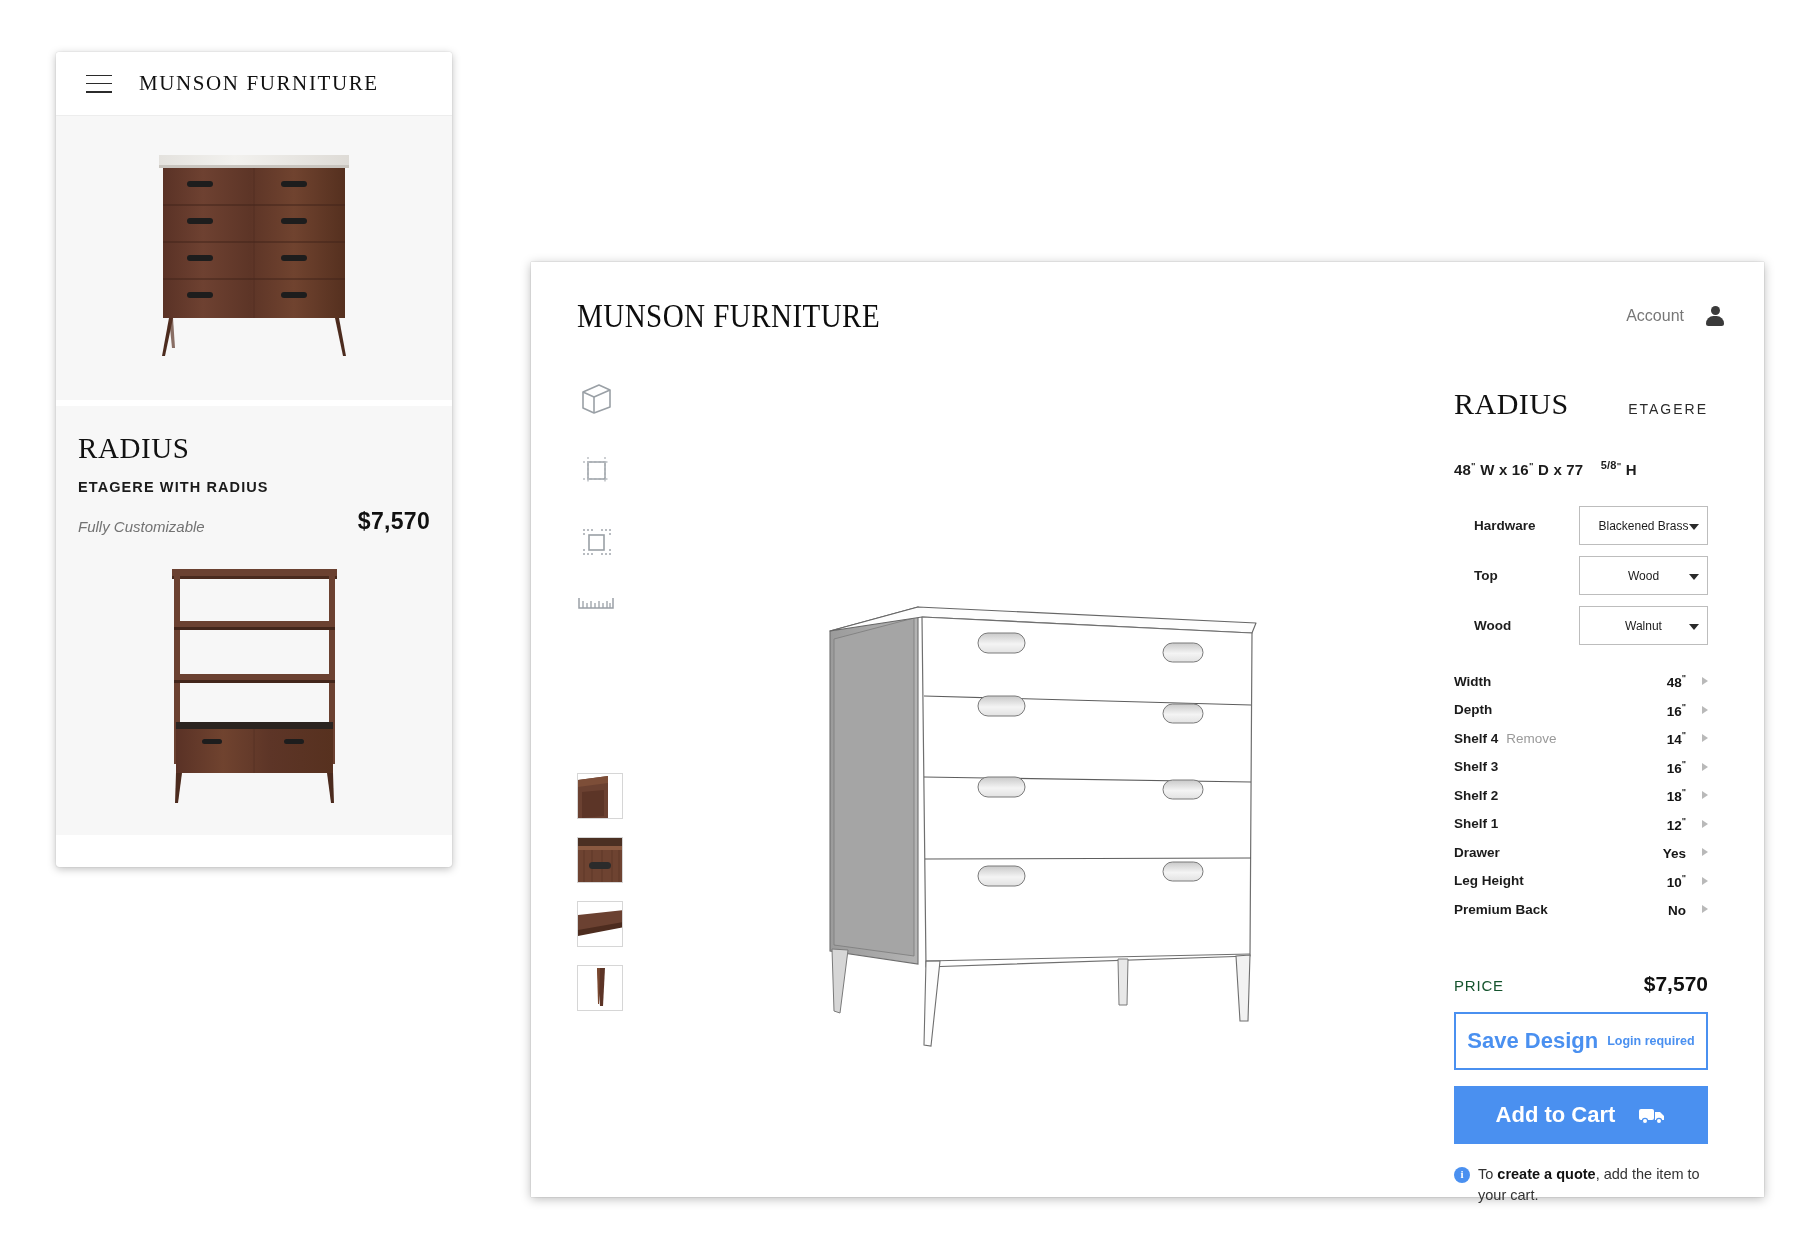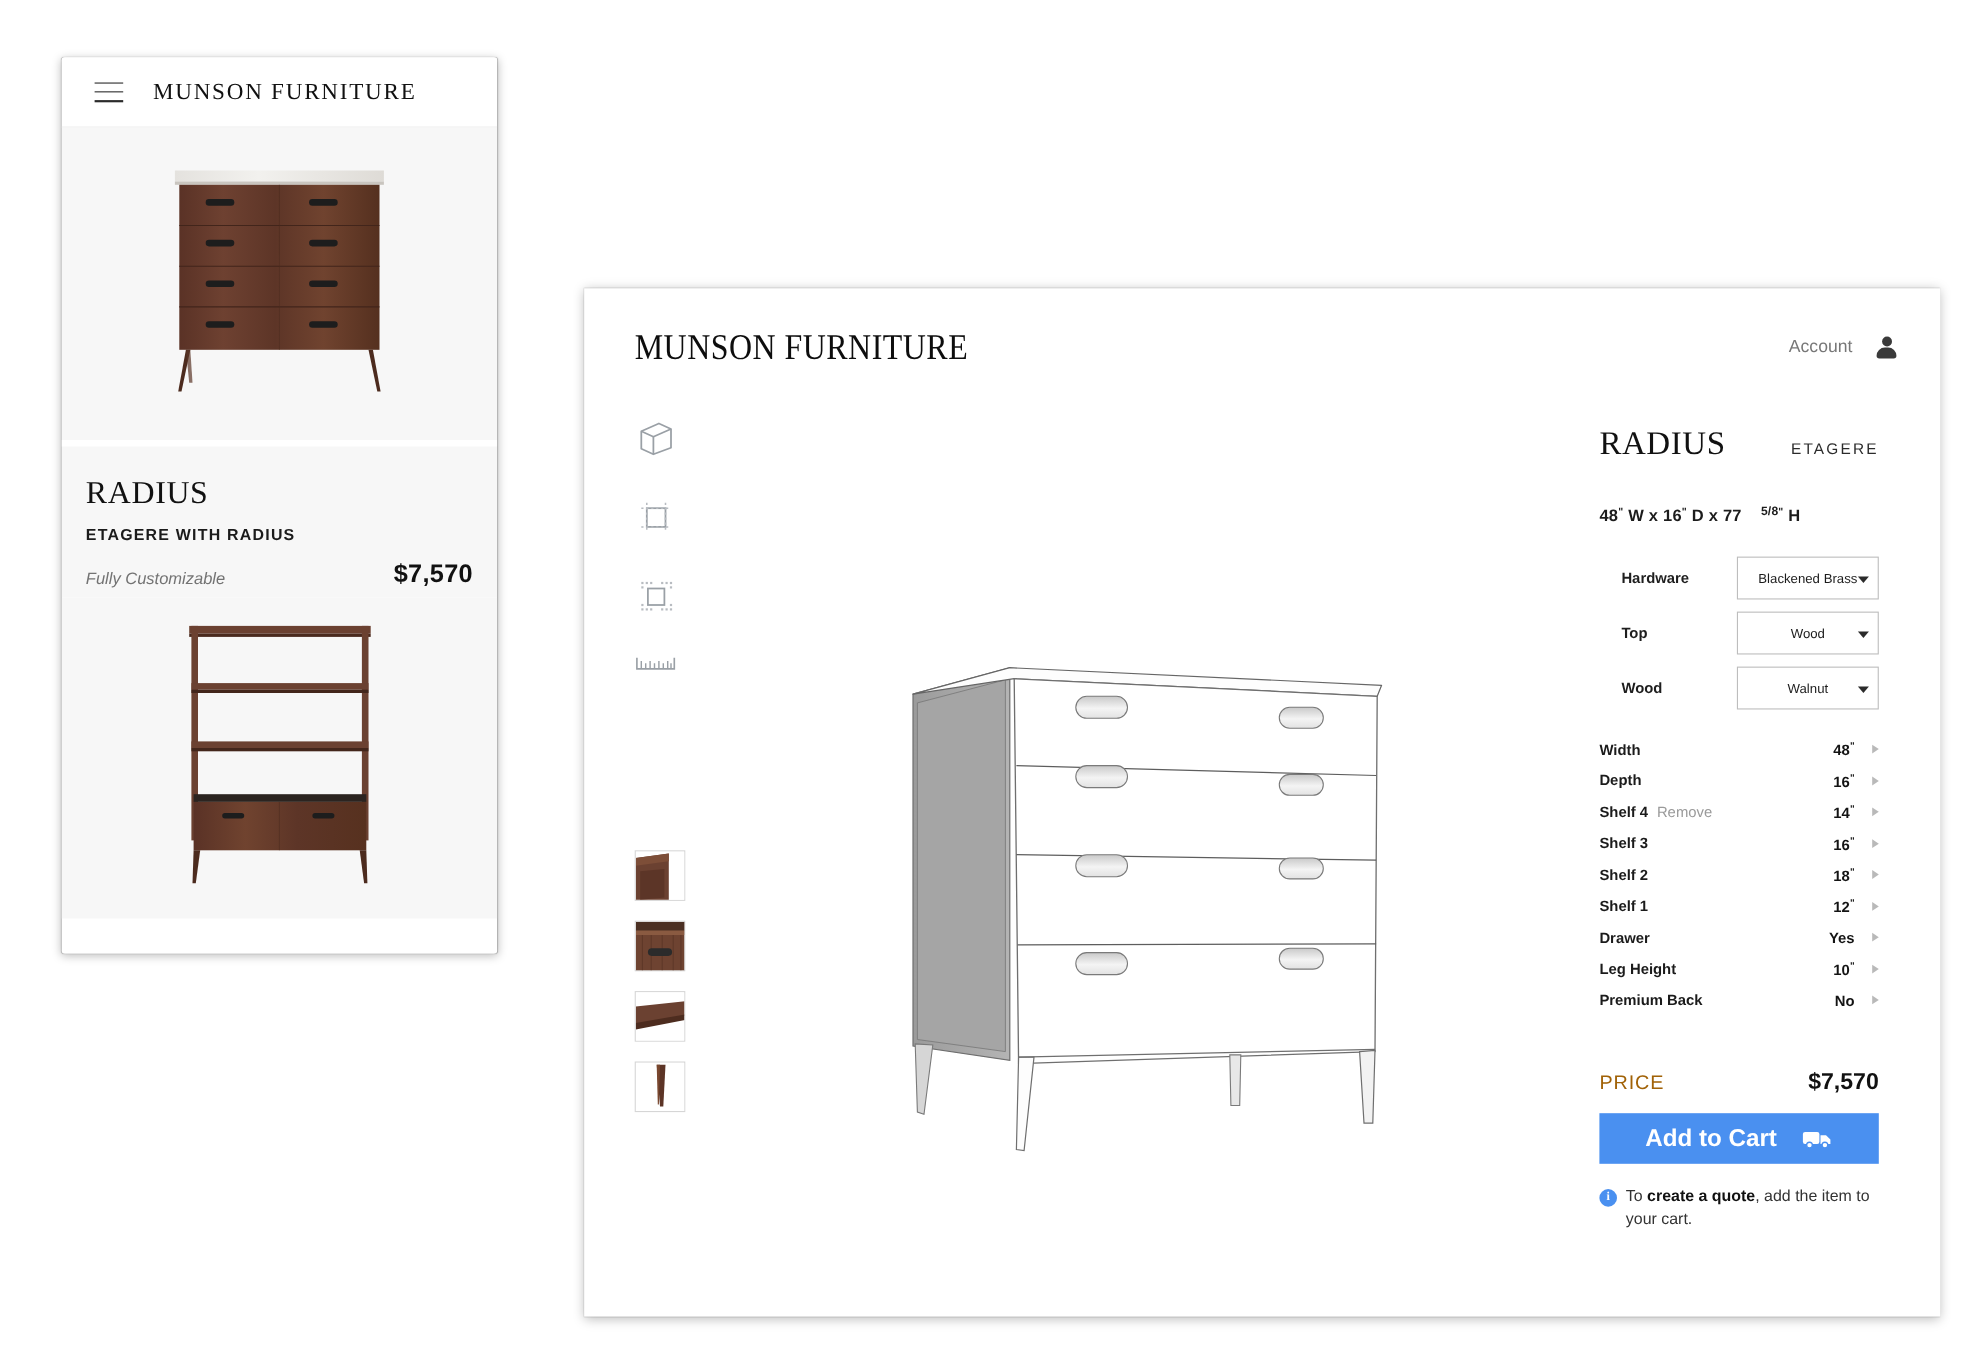--- a/index.html
+++ b/index.html
@@ -265,40 +265,40 @@
     border-bottom: 4.5px solid transparent;
     border-left: 6px solid #b9b9b9;
   }
 
   .price-row {
     margin-top: 48px;
     display: flex;
     justify-content: space-between;
     align-items: baseline;
   }
-  .price-label { font-size: 18px; letter-spacing: 0.8px; color: #a16207; }
+  .price-label { font-size: 15px; letter-spacing: 0.8px; color: #14532d; }
   .price-value { font-size: 21px; font-weight: bold; color: #111; }
 
   .btn-save {
     margin-top: 16px;
     height: 58px;
     border: 2px solid #4a90f0;
     background: #fff;
     display: flex;
     align-items: center;
     justify-content: center;
     gap: 9px;
     cursor: pointer;
   }
   .btn-save .main { font-size: 22px; font-weight: bold; color: #4a90f0; }
   .btn-save .sub { font-size: 12.5px; font-weight: bold; color: #4a90f0; }
 
   .btn-cart {
     margin-top: 16px;
-    height: 46px;
+    height: 58px;
     background: #4a90f0;
     display: flex;
     align-items: center;
     justify-content: center;
     gap: 23px;
     cursor: pointer;
   }
   .btn-cart .main { font-size: 22px; font-weight: bold; color: #fff; }
 
   .quote-note {
@@ -675,20 +675,24 @@
           <span class="val"><span>No</span><sup></sup></span>
           <span class="arrow"></span>
         </div>
       </div>
 
       <div class="price-row">
         <span class="price-label">PRICE</span>
         <span class="price-value">$7,570</span>
       </div>
 
+      <div class="btn-save">
+        <span class="main">Save Design</span>
+        <span class="sub">Login required</span>
+      </div>
 
       <div class="btn-cart">
         <span class="main">Add to Cart</span>
         <svg width="28" height="20" viewBox="0 0 28 20">
           <rect x="1" y="4" width="15" height="11" rx="2" fill="#ffffff"></rect>
           <path d="M17 7 L22 7 L26 11 L26 15 L17 15 Z" fill="#ffffff"></path>
           <circle cx="7" cy="16" r="2.6" fill="#ffffff" stroke="#4a90f0" stroke-width="1.2"></circle>
           <circle cx="21" cy="16" r="2.6" fill="#ffffff" stroke="#4a90f0" stroke-width="1.2"></circle>
         </svg>
       </div>

